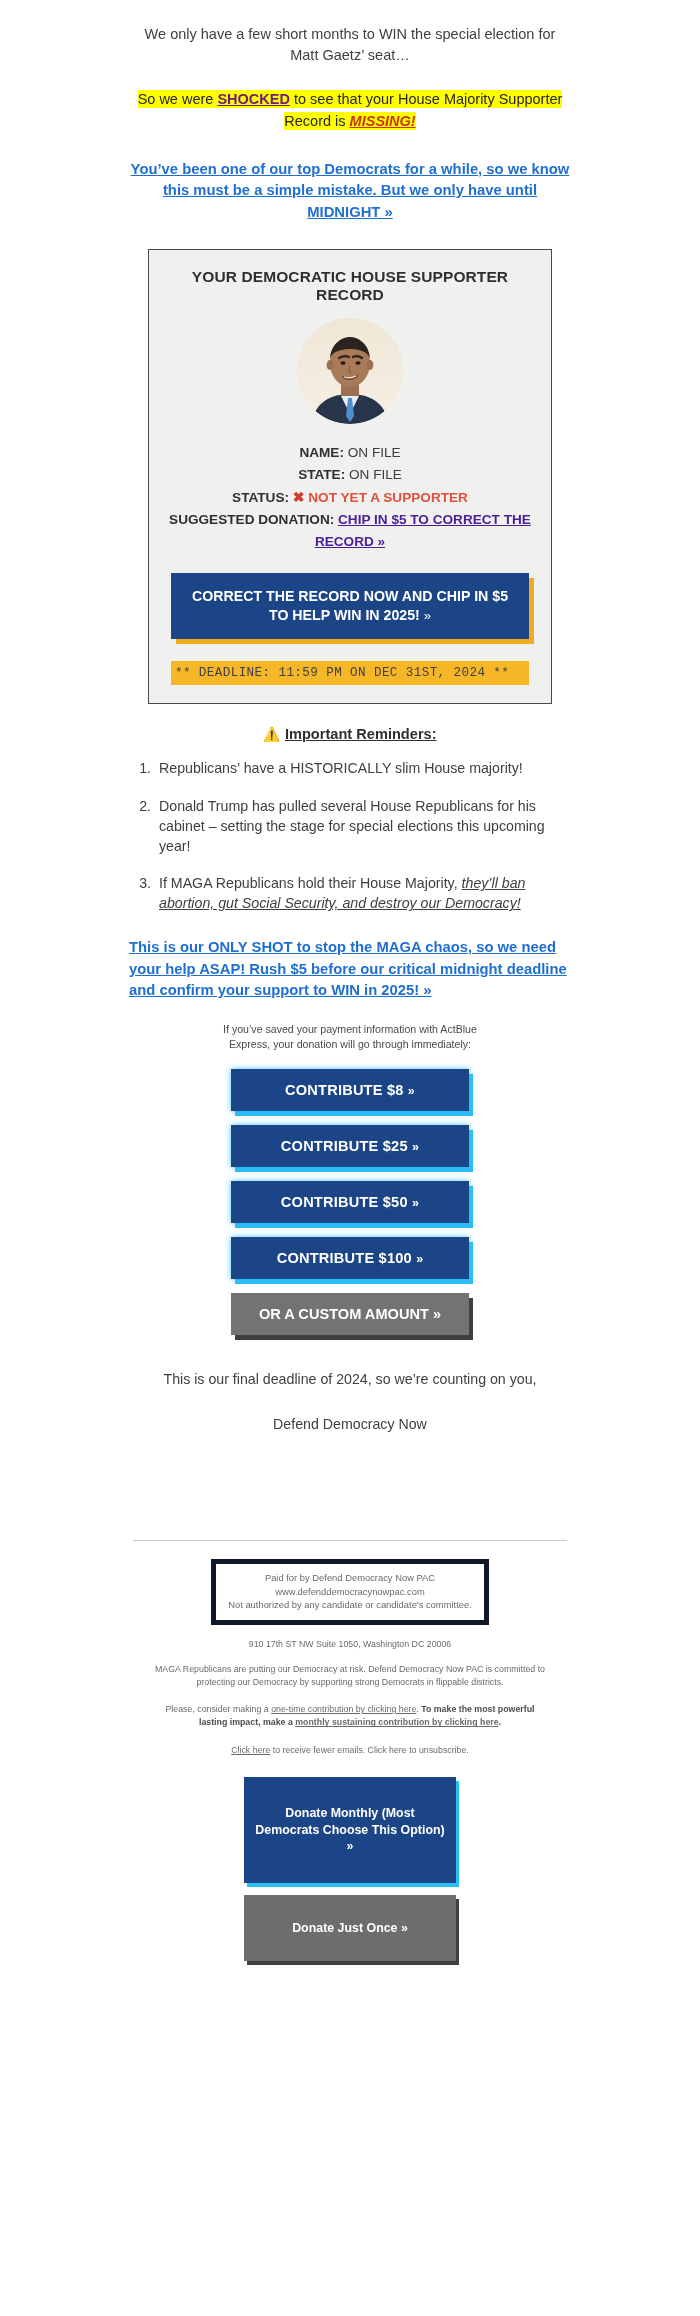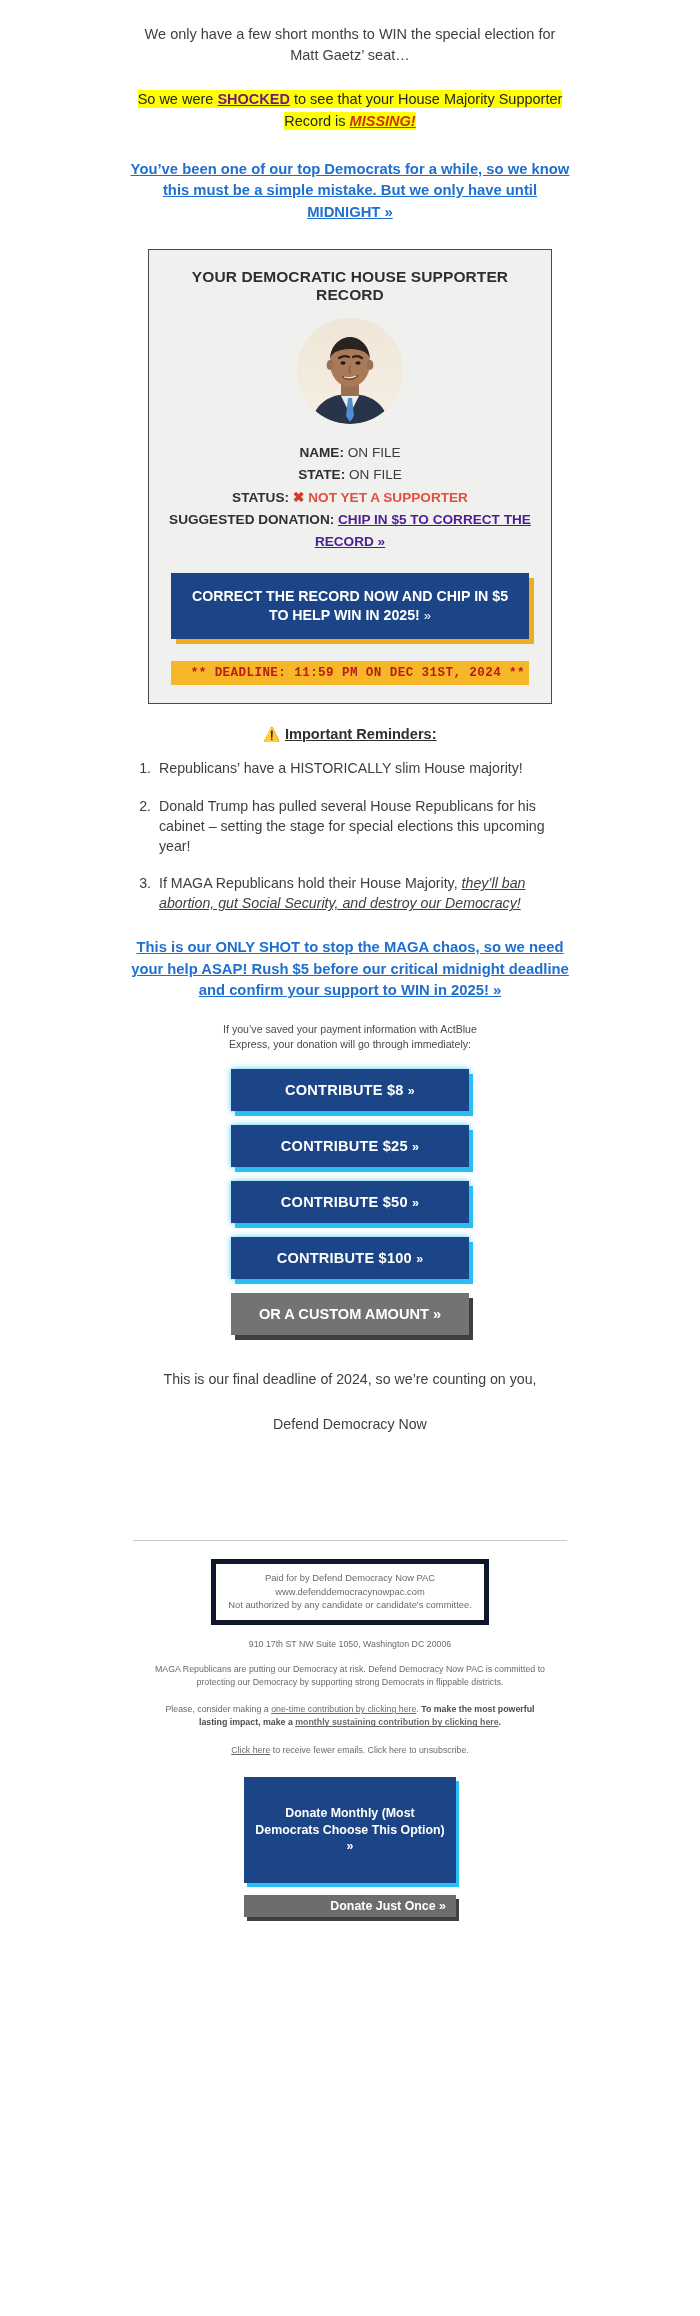--- a/index.html
+++ b/index.html
@@ -124,28 +124,27 @@
     padding: 14px 16px;
     text-decoration: none;
     box-shadow: 5px 5px 0 #f0ab1f;
     box-sizing: border-box;
   }
   .cta-correct .chev { font-weight: normal; font-size: 13px; }
 
   .deadline-bar {
     margin: 22px 8px 0 8px;
     background: #f5b728;
-    color: #b91c1c;
+    color: #404040;
     font-family: "Liberation Mono", "DejaVu Sans Mono", monospace;
     font-size: 12.6px;
-    text-align: right;
+    text-align: left;
     padding: 5px 4px;
     letter-spacing: .4px;
     white-space: nowrap;
-    font-weight: bold;
   }
 
   
   .reminders-title {
     text-align: center;
     margin: 22px 0 0 0;
     font-size: 14.6px;
     font-weight: bold;
     color: #2f2f2f;
   }
@@ -158,21 +157,20 @@
     font-size: 14.2px;
     line-height: 1.42;
     color: #3f3f3f;
   }
   ol.reminders li { margin-bottom: 17px; padding-left: 4px; }
   ol.reminders li:last-child { margin-bottom: 0; }
   .em-under { font-style: italic; text-decoration: underline; }
 
   .ask-link-block {
     display: block;
-    text-align: center;
     margin: 24px 14px 0 14px;
     font-size: 14.8px;
     line-height: 1.45;
     font-weight: bold;
     color: #1f6fd0;
     text-decoration: underline;
   }
 
   .actblue-note {
     text-align: center;
@@ -277,24 +275,24 @@
     text-decoration: none;
     box-sizing: border-box;
     box-shadow: 3px 4px 0 #29bff5;
   }
   .donate-once {
     display: block;
     width: 212px;
     margin: 12px auto 0 auto;
     background: #6d6d6d;
     color: #ffffff;
-    text-align: right;
+    text-align: center;
     font-size: 12.4px;
     font-weight: bold;
-    padding: 4px 10px;
+    padding: 26px 10px;
     text-decoration: none;
     box-sizing: border-box;
     box-shadow: 3px 4px 0 #3f3f3f;
   }
   .bottom-pad { height: 26px; }
 </style>
 </head>
 <body>
 
 <div class="email-wrap">

